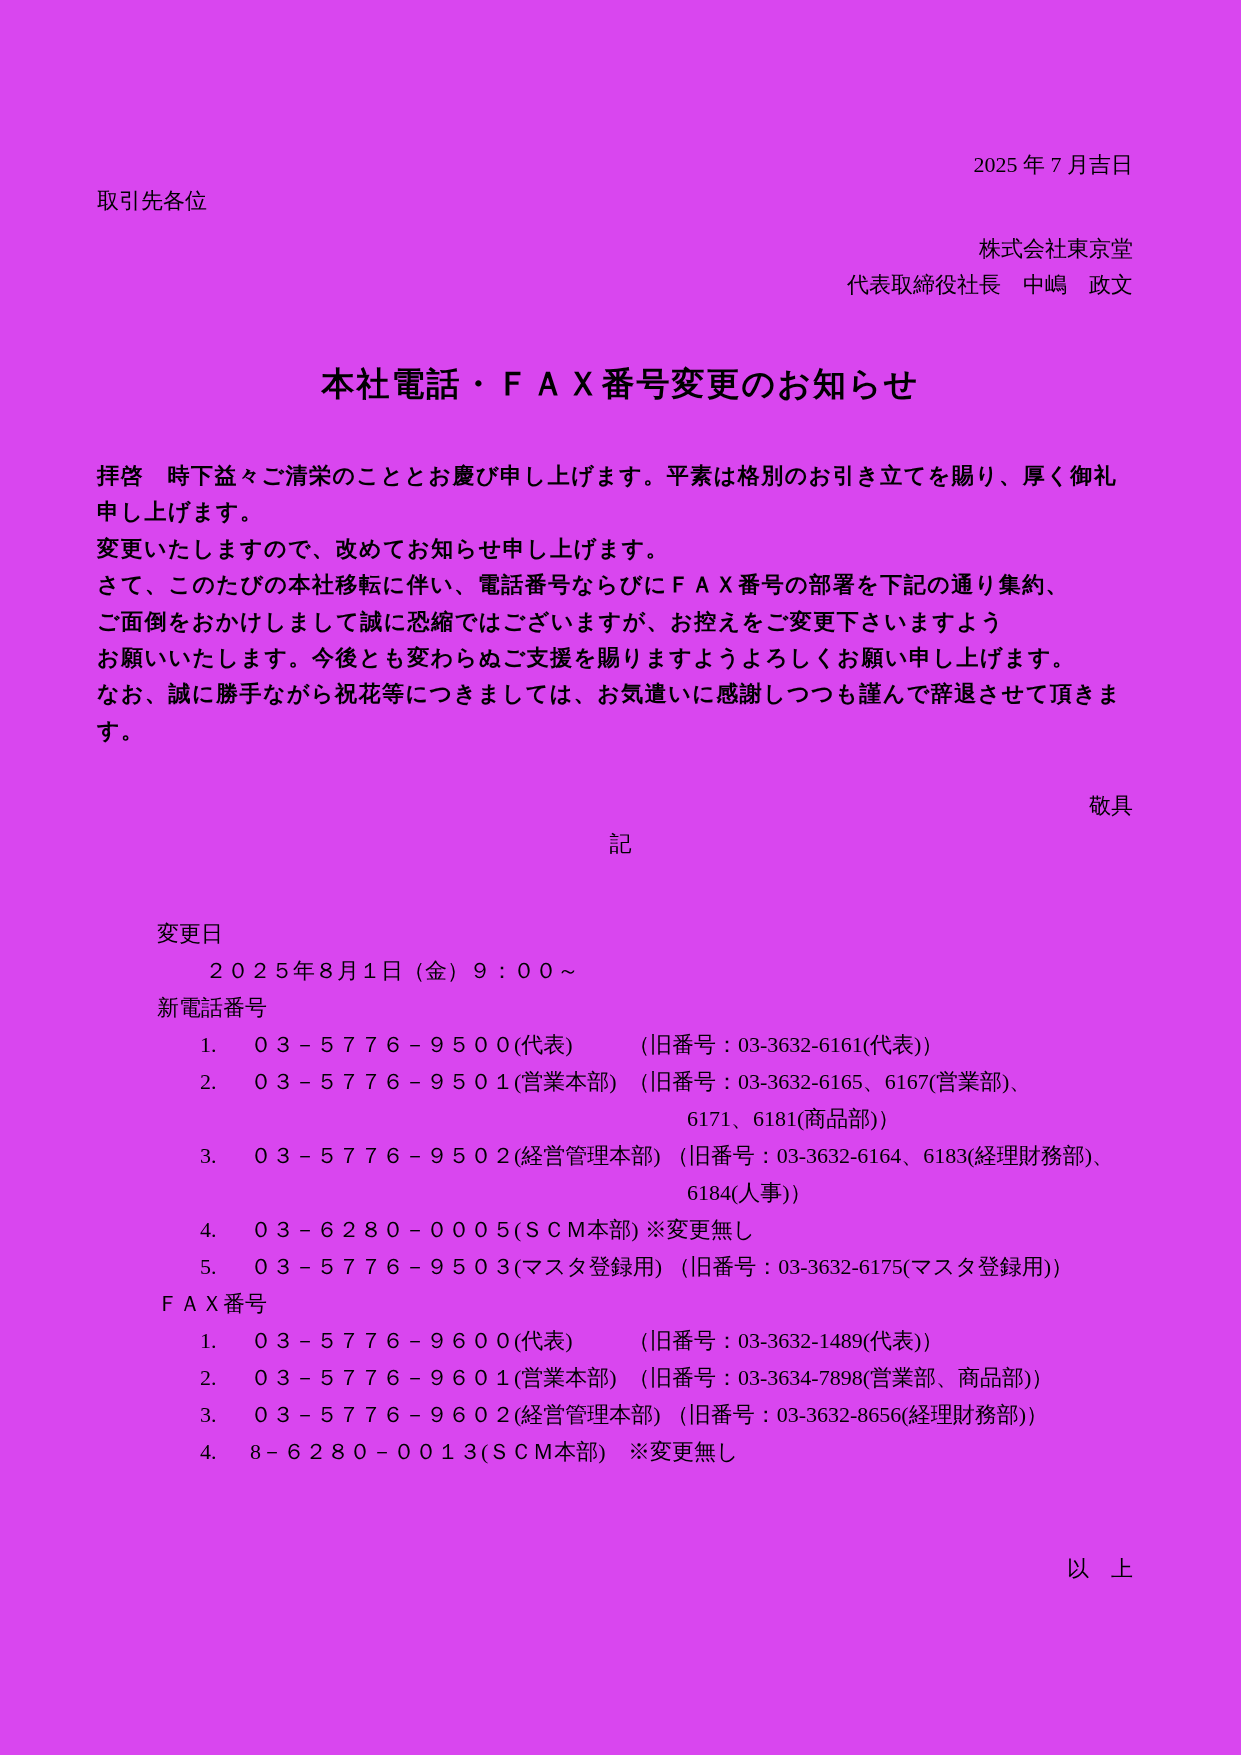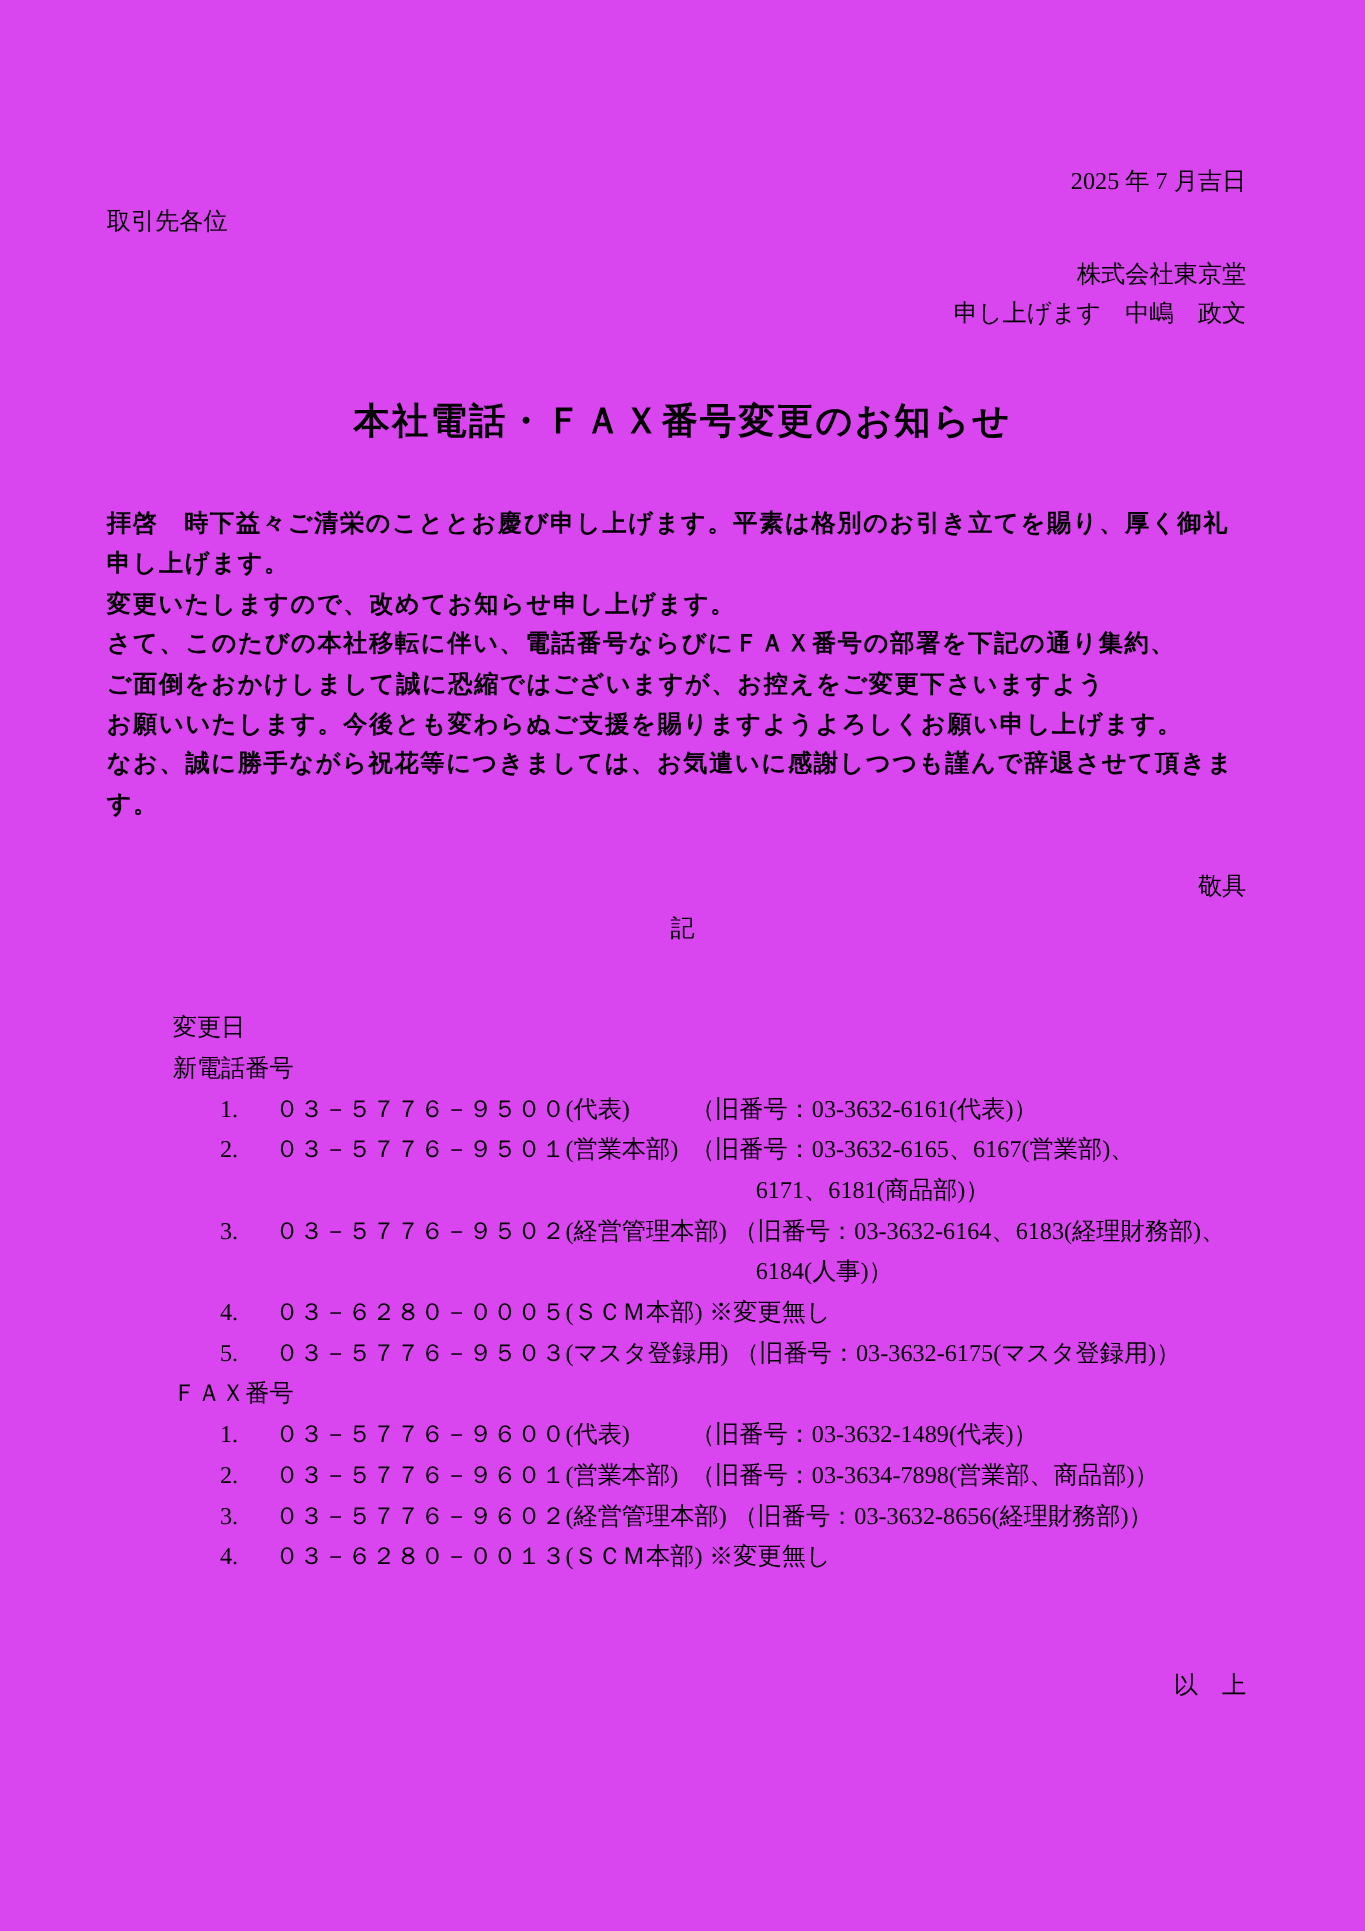--- a/index.html
+++ b/index.html
@@ -106,41 +106,42 @@
 <body>
 
 <div class="page">
 
   <div class="date-line right-align">2025 年 7 月吉日</div>
 
   <div class="recipient">取引先各位</div>
 
   <div class="company right-align">株式会社東京堂</div>
 
-  <div class="signer right-align">申し上げます　中嶋　政文</div>
+  <div class="signer right-align">代表取締役社長　中嶋　政文</div>
 
   <div class="doc-title">本社電話・ＦＡＸ番号変更のお知らせ</div>
 
   <div class="body-text">
     <div>拝啓　時下益々ご清栄のこととお慶び申し上げます。平素は格別のお引き立てを賜り、厚く御礼</div>
     <div>申し上げます。</div>
     <div>変更いたしますので、改めてお知らせ申し上げます。</div>
     <div>さて、このたびの本社移転に伴い、電話番号ならびにＦＡＸ番号の部署を下記の通り集約、</div>
     <div>ご面倒をおかけしまして誠に恐縮ではございますが、お控えをご変更下さいますよう</div>
     <div>お願いいたします。今後とも変わらぬご支援を賜りますようよろしくお願い申し上げます。</div>
     <div>なお、誠に勝手ながら祝花等につきましては、お気遣いに感謝しつつも謹んで辞退させて頂きます。</div>
   </div>
 
   <div class="closing right-align">敬具</div>
 
   <div class="record-marker">記</div>
 
   <div class="record">
 
     <div class="rec-label">変更日</div>
+    <div class="rec-date-value">２０２５年８月１日（金）９：００～</div>
 
     <div class="rec-label">新電話番号</div>
 
     <div class="rec-row">
       <span class="num">1.</span>
       <span class="new">０３－５７７６－９５００(代表)</span>
       <span class="old">（旧番号：03-3632-6161(代表)）</span>
     </div>
 
     <div class="rec-row">
@@ -188,21 +189,21 @@
     </div>
 
     <div class="rec-row">
       <span class="num">3.</span>
       <span class="new">０３－５７７６－９６０２(経営管理本部)</span>
       <span class="old">（旧番号：03-3632-8656(経理財務部)）</span>
     </div>
 
     <div class="rec-row">
       <span class="num">4.</span>
-      <span class="new">０３－６２８０－００１３(ＳＣＭ本部)</span>
+      <span class="new">8－６２８０－００１３(ＳＣＭ本部)</span>
       <span class="old">※変更無し</span>
     </div>
 
   </div>
 
   <div class="end-marker right-align">以　上</div>
 
 </div>
 
 </body></html>

